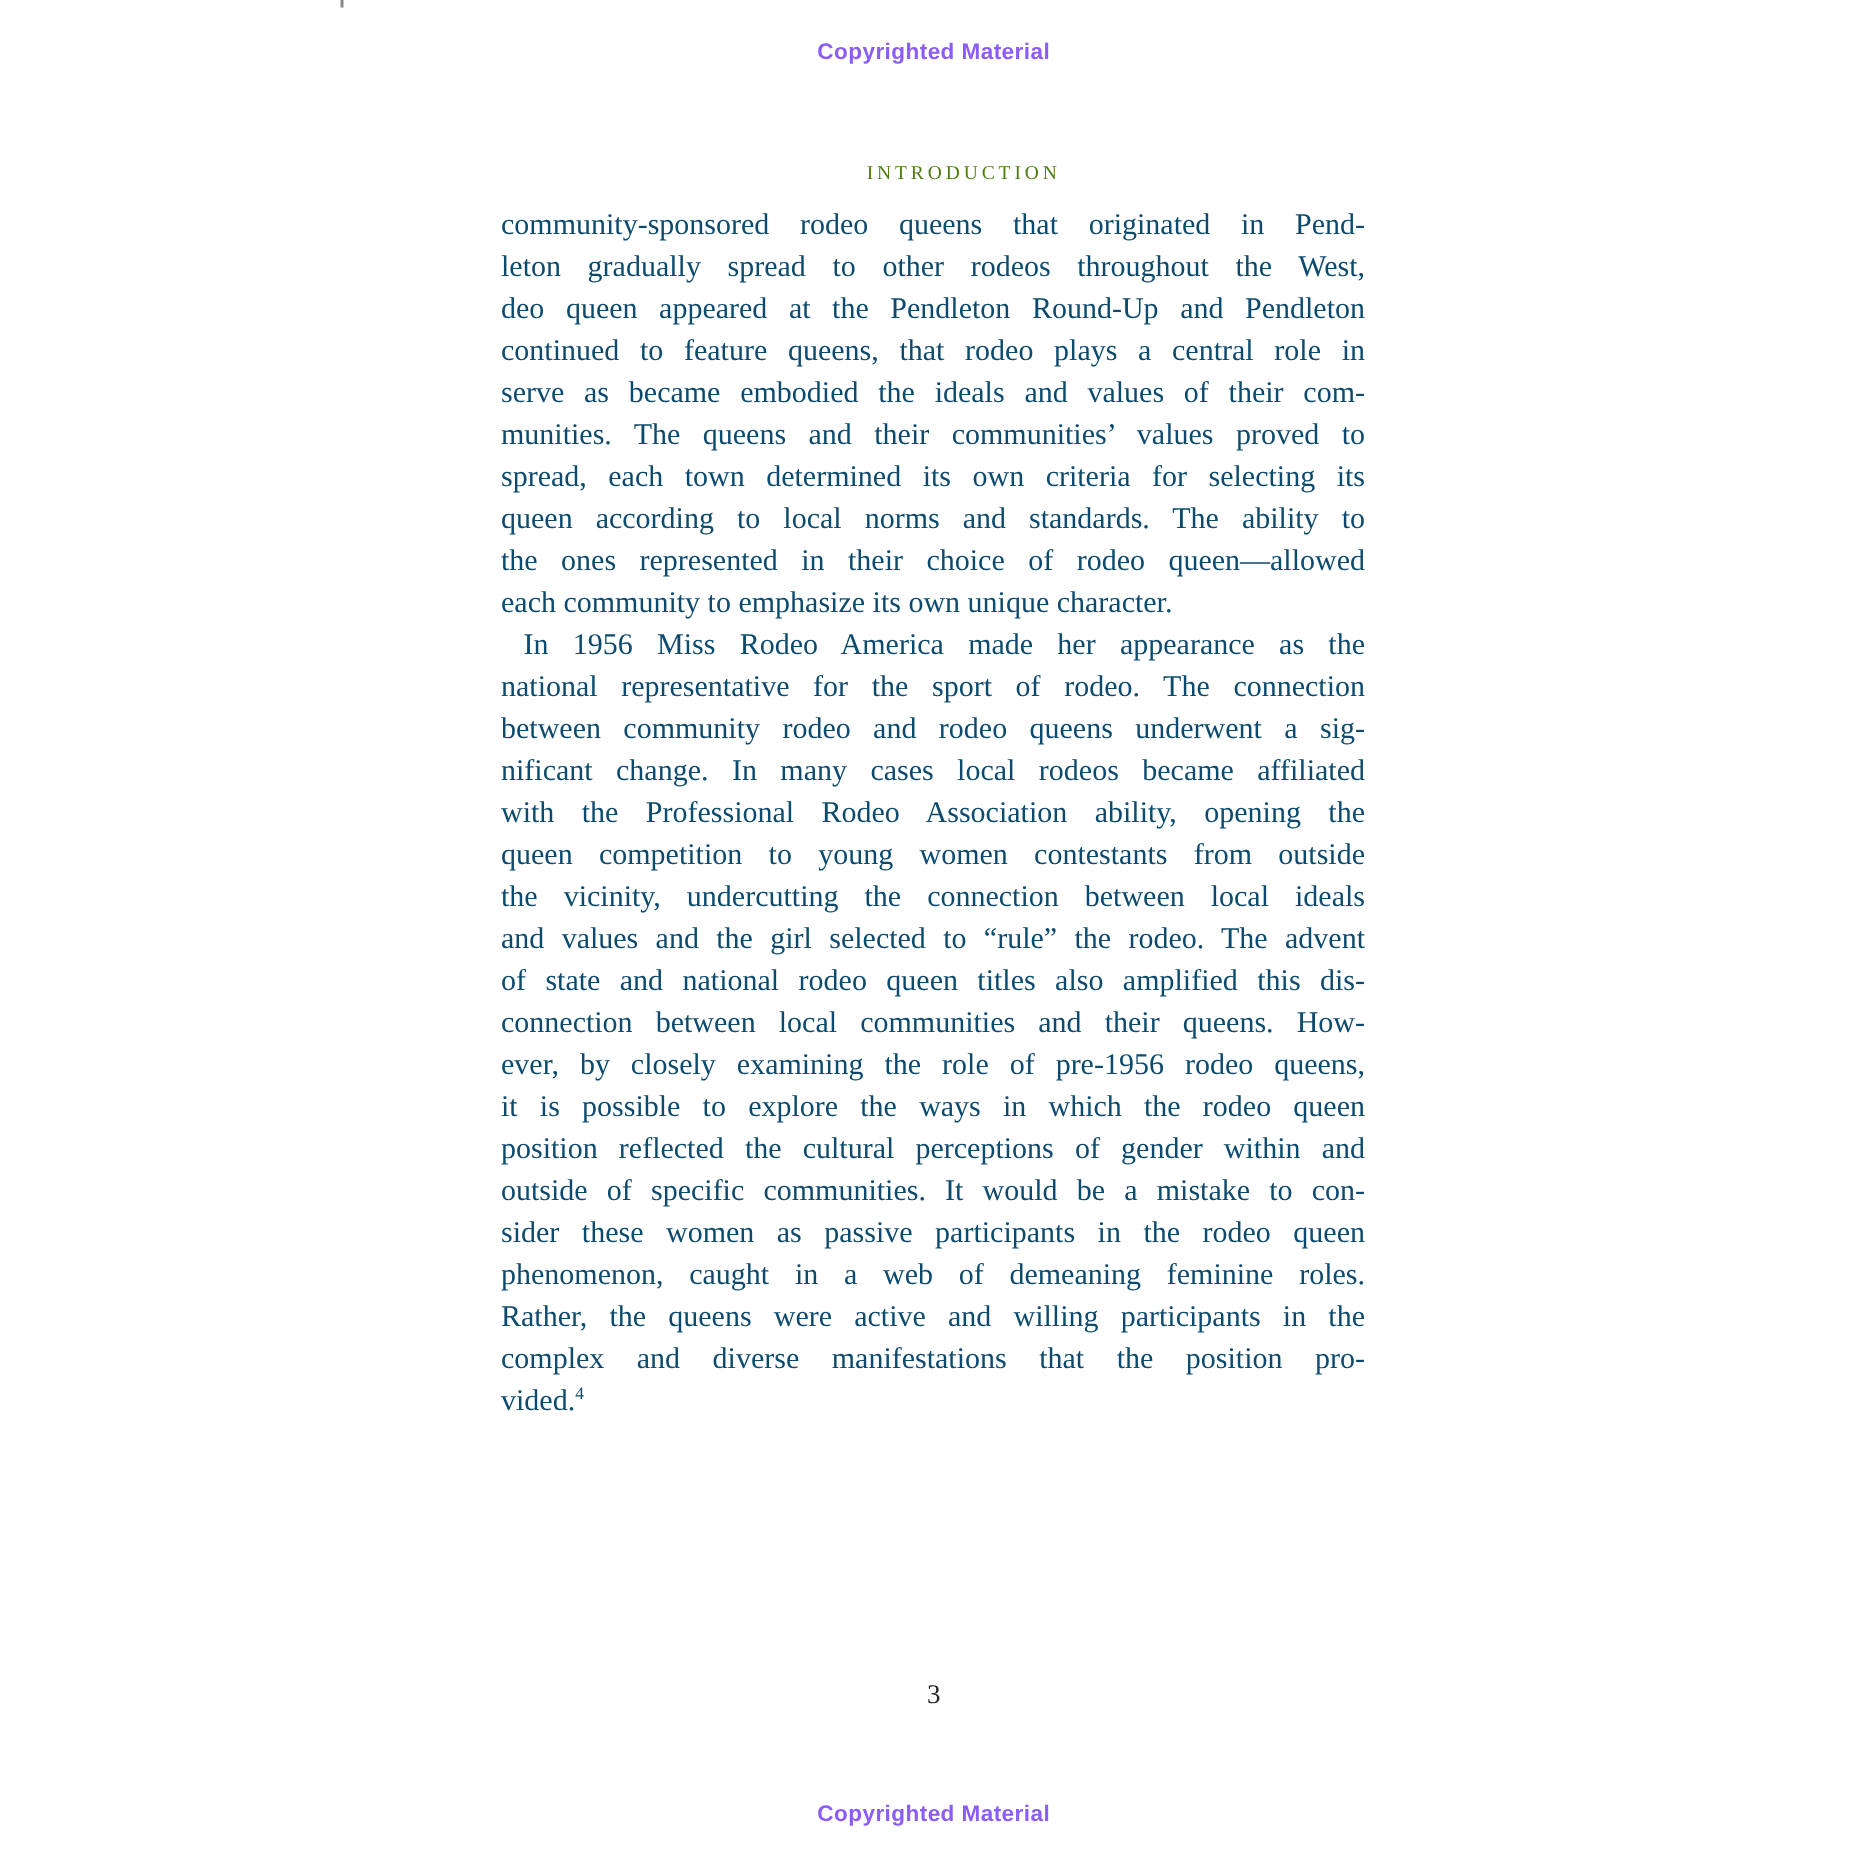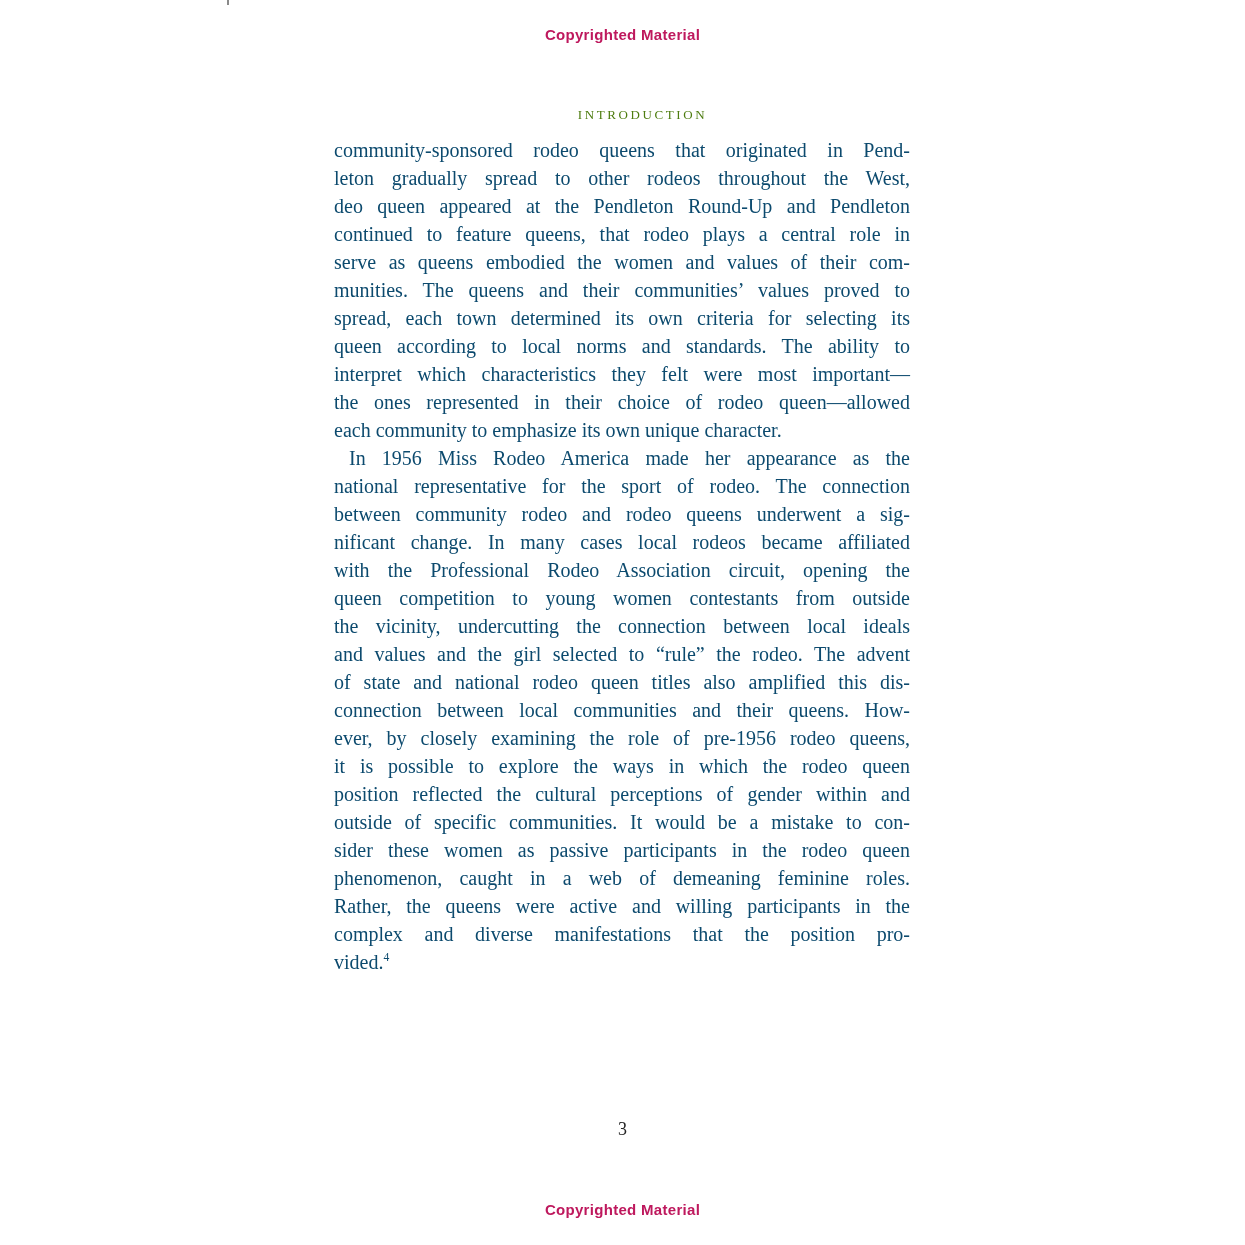--- a/index.html
+++ b/index.html
@@ -25,21 +25,21 @@
   }
   .copyright {
     position: absolute;
     left: 0;
     width: 1245px;
     text-align: center;
     font-family: "Liberation Sans", "DejaVu Sans", sans-serif;
     font-weight: 700;
     font-size: 15px;
     letter-spacing: 0.3px;
-    color: #be185d;
+    color: #8b5cf6;
   }
   .copyright.top { top: 26px; }
   .copyright.bottom { top: 1201px; }
   .heading {
     position: absolute;
     left: 0;
     top: 107px;
     width: 1245px;
     text-align: center;
     font-size: 13px;
@@ -88,34 +88,33 @@
 <div class="page">
   <div class="tick-mark"></div>
   <div class="copyright top">Copyrighted Material</div>
   <div class="heading">INTRODUCTION</div>
   <div class="body-text" id="body-text">
       <div class="para">
         <div class="line">community-sponsored rodeo queens that originated in Pend-</div>
         <div class="line">leton gradually spread to other rodeos throughout the West,</div>
         <div class="line">deo queen appeared at the Pendleton Round-Up and Pendleton</div>
         <div class="line">continued to feature queens, that rodeo plays a central role in</div>
-        <div class="line">serve as queens embodied the women and values of their com-</div>
+        <div class="line">serve as became embodied the ideals and values of their com-</div>
         <div class="line">munities. The queens and their communities’ values proved to</div>
         <div class="line">spread, each town determined its own criteria for selecting its</div>
         <div class="line">queen according to local norms and standards. The ability to</div>
-        <div class="line">interpret which characteristics they felt were most important—</div>
         <div class="line">the ones represented in their choice of rodeo queen—allowed</div>
         <div class="line no-just">each community to emphasize its own unique character.</div>
       </div>
       <div class="para">
         <div class="line first-indent">In 1956 Miss Rodeo America made her appearance as the</div>
         <div class="line">national representative for the sport of rodeo. The connection</div>
         <div class="line">between community rodeo and rodeo queens underwent a sig-</div>
         <div class="line">nificant change. In many cases local rodeos became affiliated</div>
-        <div class="line">with the Professional Rodeo Association circuit, opening the</div>
+        <div class="line">with the Professional Rodeo Association ability, opening the</div>
         <div class="line">queen competition to young women contestants from outside</div>
         <div class="line">the vicinity, undercutting the connection between local ideals</div>
         <div class="line">and values and the girl selected to “rule” the rodeo. The advent</div>
         <div class="line">of state and national rodeo queen titles also amplified this dis-</div>
         <div class="line">connection between local communities and their queens. How-</div>
         <div class="line">ever, by closely examining the role of pre-1956 rodeo queens,</div>
         <div class="line">it is possible to explore the ways in which the rodeo queen</div>
         <div class="line">position reflected the cultural perceptions of gender within and</div>
         <div class="line">outside of specific communities. It would be a mistake to con-</div>
         <div class="line">sider these women as passive participants in the rodeo queen</div>

